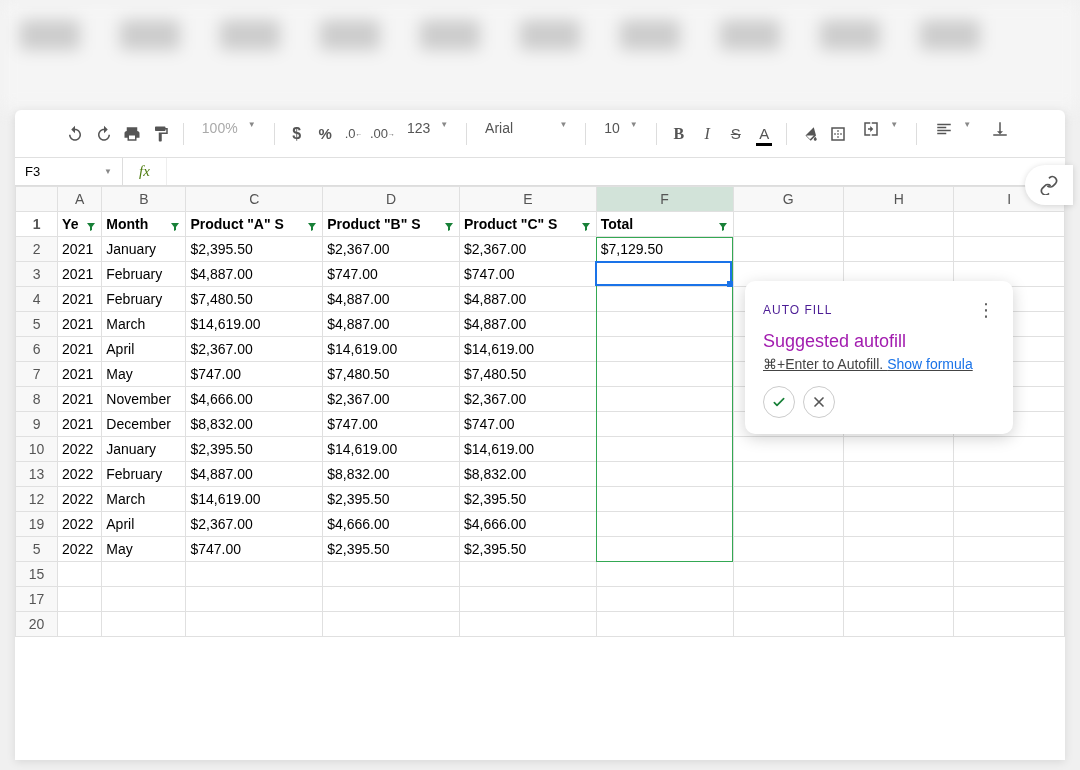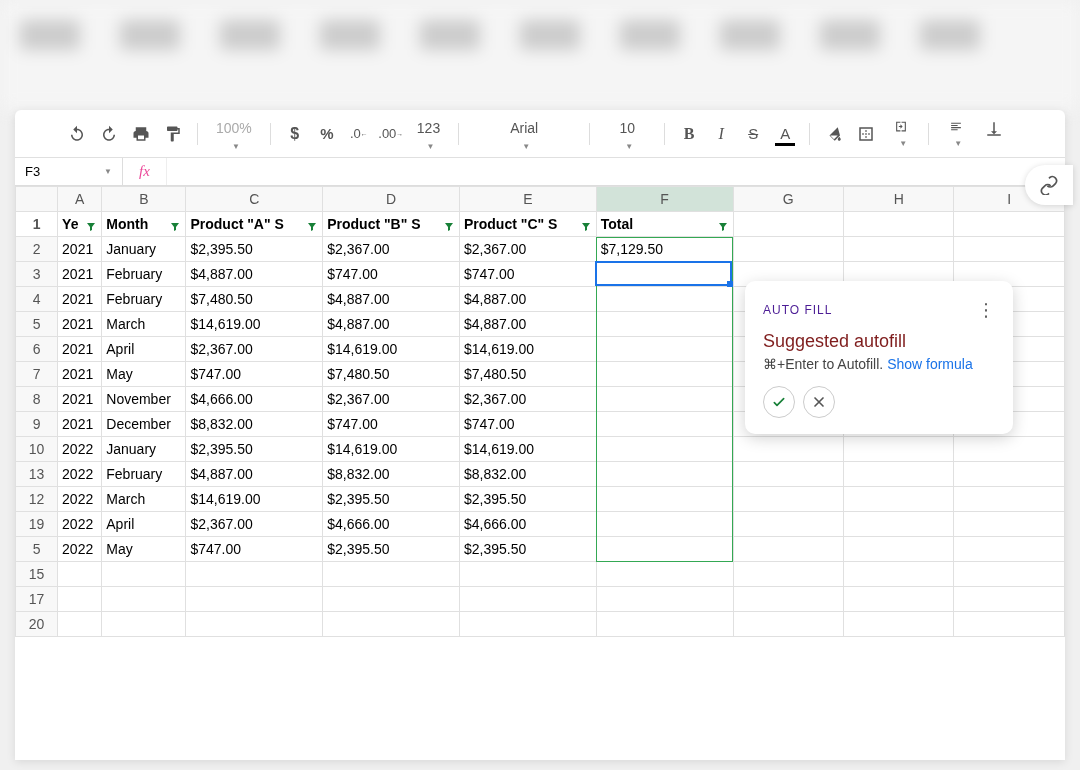--- a/index.html
+++ b/index.html
@@ -57,28 +57,26 @@
 }
 .tool-btn svg { width: 18px; height: 18px; fill: #555; }
 .tool-sep {
   width: 1px;
   height: 22px;
   background: #ddd;
   margin: 0 6px;
 }
 .tool-dropdown {
   display: flex;
-  align-items: center;
   gap: 6px;
   padding: 0 8px;
   height: 28px;
   cursor: pointer;
   color: #555;
   font-size: 14px;
-  flex-direction: column;
 }
 .tool-dropdown.zoom { color: #aaa; }
 .dd-arrow { font-size: 8px; color: #888; margin-left: 4px; }
 .text-color-btn { position: relative; }
 .text-color-underline {
   position: absolute;
   bottom: 2px;
   left: 4px;
   right: 4px;
   height: 3px;
@@ -98,21 +96,21 @@
   align-items: center;
   justify-content: space-between;
   border-right: 1px solid #ddd;
   height: 100%;
 }
 .fx-label {
   width: 44px;
   text-align: center;
   font-style: italic;
   font-family: serif;
-  color: #ec4899;
+  color: #4d7c0f;
   font-size: 15px;
   border-right: 1px solid #eee;
   height: 100%;
   display: flex;
   align-items: center;
   justify-content: center;
 }
 .formula-input {
   flex: 1;
   padding: 0 8px;
@@ -204,29 +202,30 @@
   align-items: center;
   margin-bottom: 10px;
 }
 .autofill-label {
   font-size: 12px;
   letter-spacing: 1px;
   color: #4c1d95;
   font-weight: 500;
 }
 .autofill-suggest {
-  color: #7f1d1d;
+  color: #a21caf;
   font-size: 18px;
   font-weight: 500;
   margin-bottom: 4px;
 }
 .autofill-hint {
   font-size: 14px;
   color: #444;
   margin-bottom: 14px;
+  text-decoration: underline;
 }
 .autofill-link { color: #1a73e8; cursor: pointer; }
 .autofill-actions {
   display: flex;
   gap: 8px;
 }
 .round-btn {
   width: 32px;
   height: 32px;
   border-radius: 50%;

